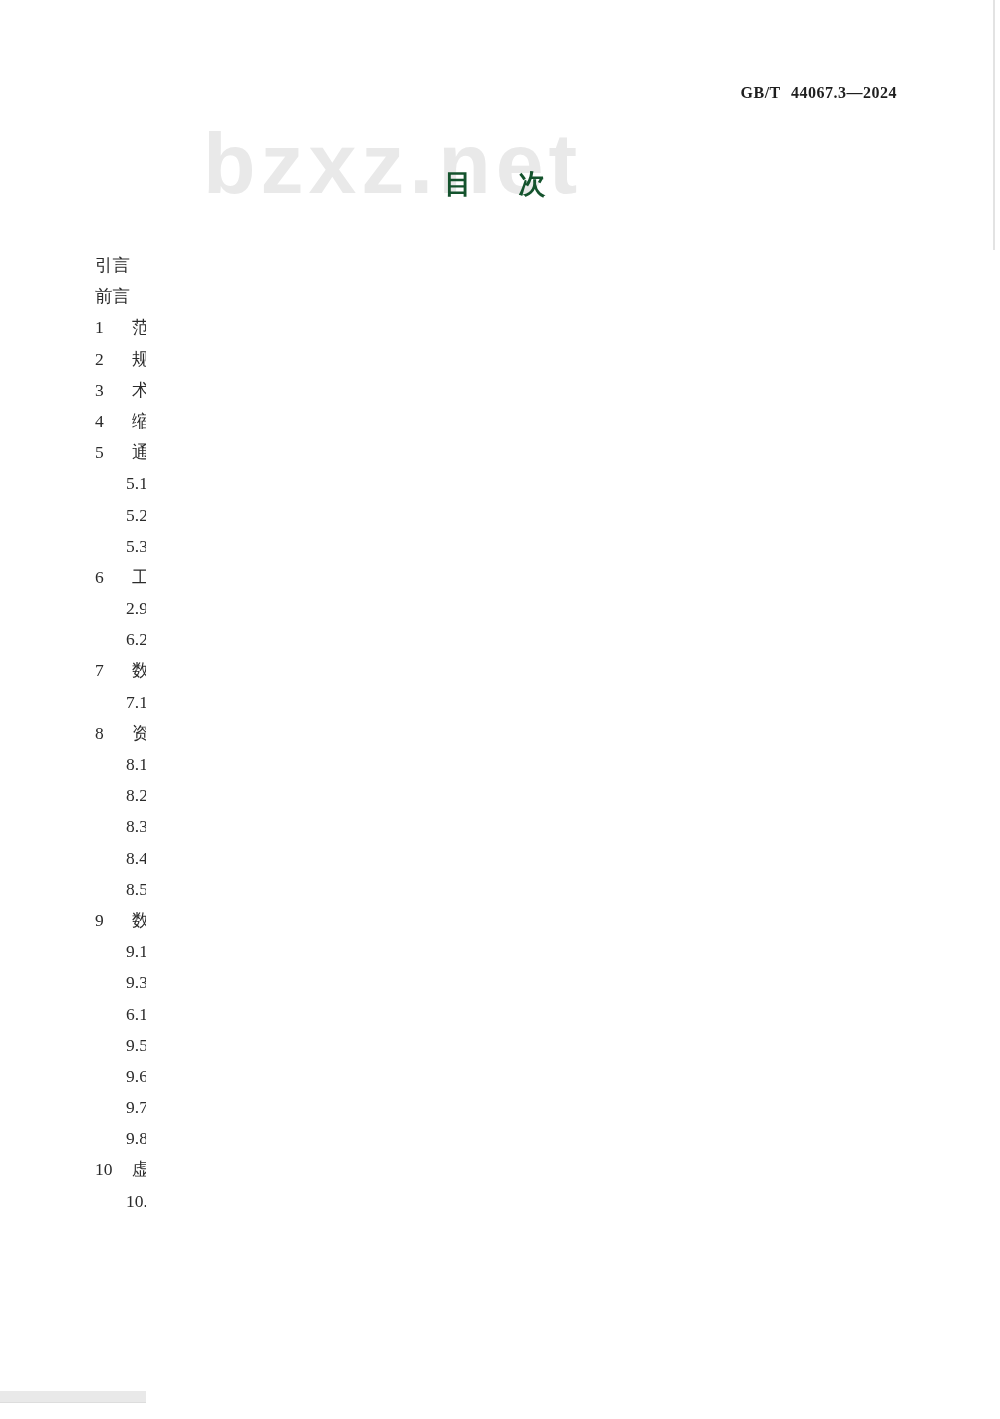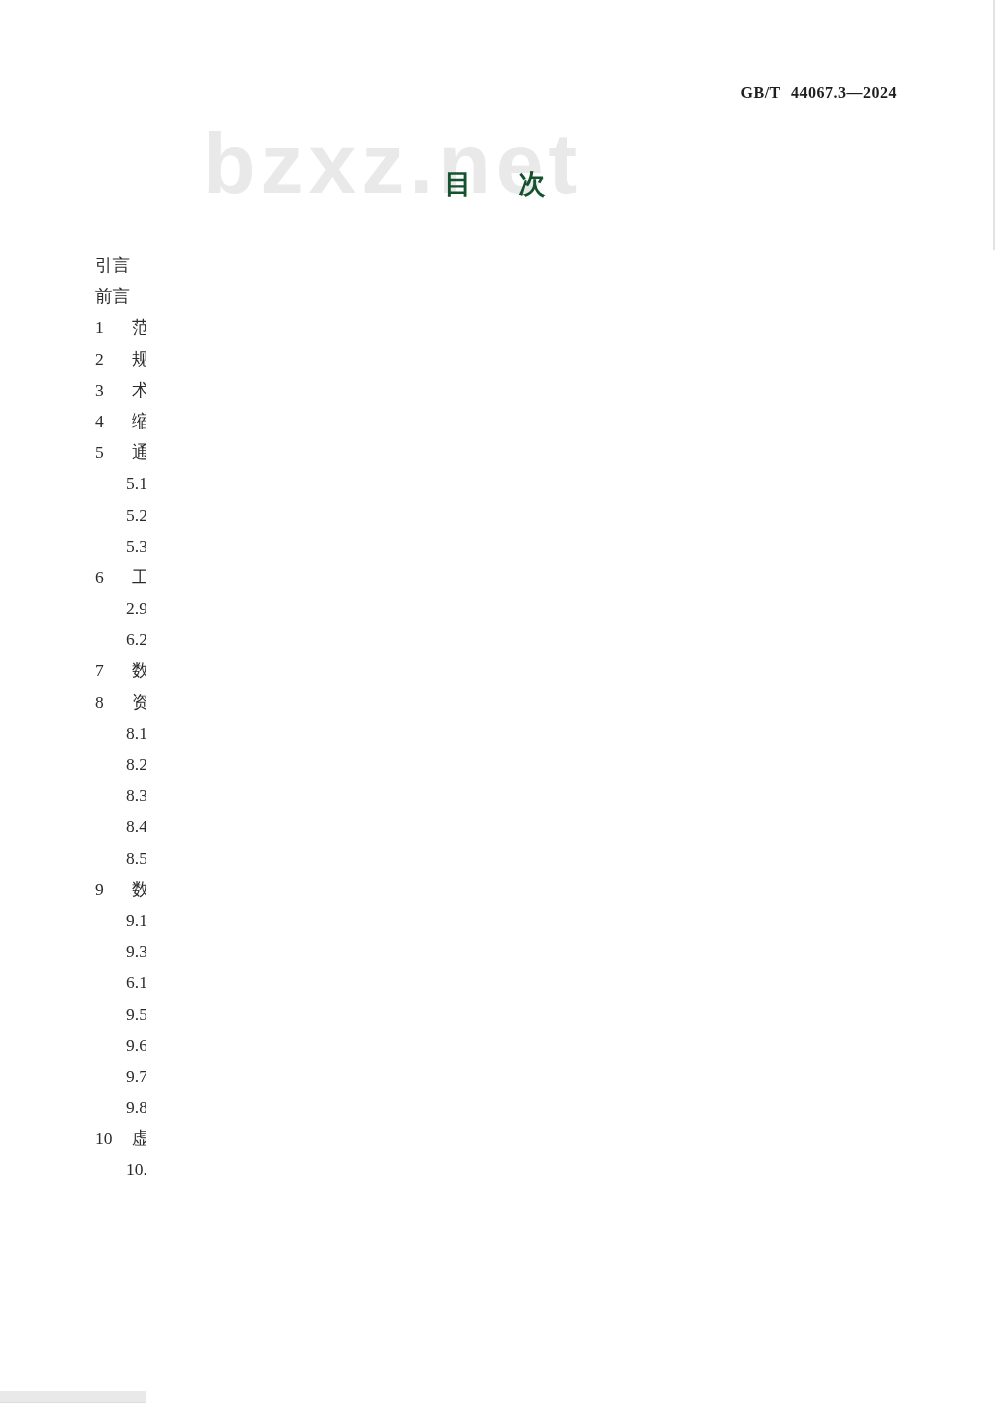--- a/index.html
+++ b/index.html
@@ -211,20 +211,26 @@
         <span class="label">工业 DaaS 平台部署要求</span>
         <span class="dots"></span>
         <span class="page">5</span>
       </div>
       <div class="toc-row level1">
         <span class="num">7</span>
         <span class="label">数字化资源层技术要求</span>
         <span class="dots"></span>
         <span class="page">5</span>
       </div>
+      <div class="toc-row level2">
+        <span class="num">7.1</span>
+        <span class="label">虚以化资源系统</span>
+        <span class="dots"></span>
+        <span class="page">5</span>
+      </div>
       <div class="toc-row level1">
         <span class="num">8</span>
         <span class="label">资源管理层技术要求</span>
         <span class="dots"></span>
         <span class="page">9</span>
       </div>
       <div class="toc-row level2">
         <span class="num">8.1</span>
         <span class="label">通则</span>
         <span class="dots"></span>

